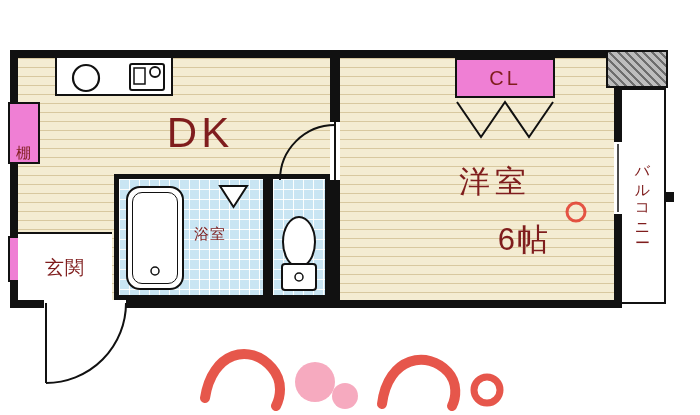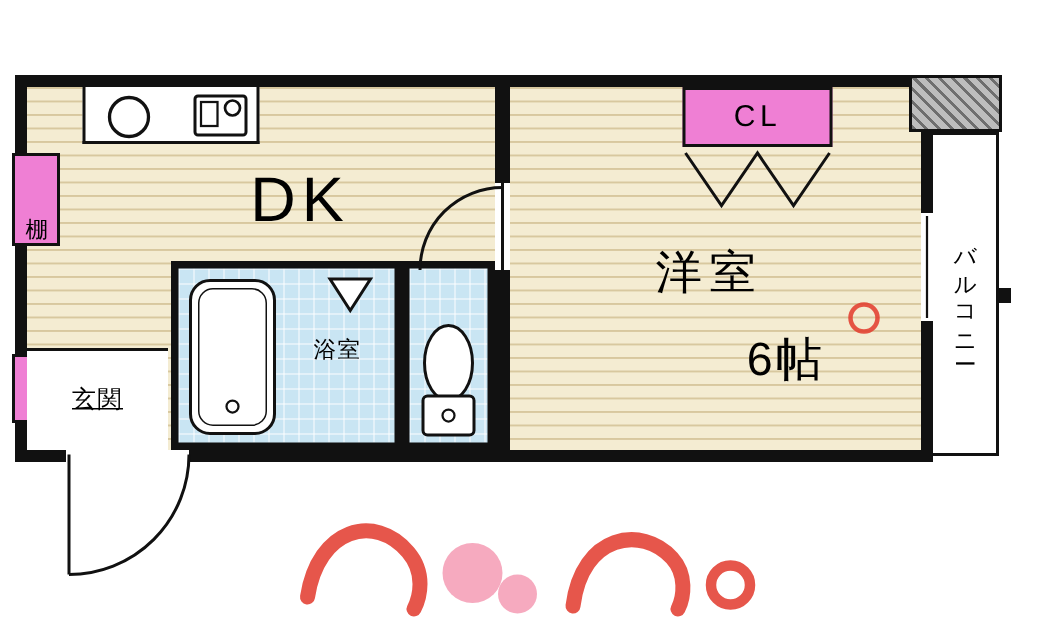--- a/index.html
+++ b/index.html
@@ -10,21 +10,21 @@
   .wood{background-color:#f4ecd2;
         background-image:linear-gradient(to bottom,#d8c89f 1px,transparent 1px);
         background-size:100% 9px;}
   .tile{background-color:#c9e5f3;
         background-image:linear-gradient(to right,rgba(255,255,255,.95) 1px,transparent 1px),
                          linear-gradient(to bottom,rgba(255,255,255,.95) 1px,transparent 1px);
         background-size:10px 10px;}
   .hatch{background-color:#bdbdbd;
          background-image:repeating-linear-gradient(45deg,#6e6e6e 0 2px,transparent 2px 6px);}
   .pink{background:#ef7fd4;}
-  .lbl{color:#000000;line-height:1;}
+  .lbl{color:#7f1d1d;line-height:1;}
   .vtext{writing-mode:vertical-rl;text-orientation:upright;}
   .center{display:flex;align-items:center;justify-content:center;}
   svg{position:absolute;left:0;top:0;pointer-events:none;}
 </style>
 </head>
 <body>
 
 <div id="canvas">
 
   <div class="abs wood" style="left:18px;top:58px;width:312px;height:242px;"></div>
@@ -50,36 +50,36 @@
   <div class="abs" style="left:55px;top:58px;width:118px;height:38px;background:#ffffff;border:2px solid #111;border-top:none;"></div>
 
   <div class="abs pink center" style="left:8px;top:102px;width:32px;height:62px;border:2px solid #111;">
     <span class="lbl vtext" style="font-size:15px;">棚</span>
   </div>
   <div class="abs pink center" style="left:8px;top:236px;width:32px;height:46px;border:2px solid #111;">
     <span class="lbl vtext" style="font-size:12px;font-weight:bold;">SB</span>
   </div>
 
   <div class="abs center" style="left:18px;top:232px;width:94px;height:68px;background:#ffffff;border-top:2px solid #111;">
-    <span class="lbl" style="font-size:16px;letter-spacing:1px;text-decoration:underline;">玄関</span>
+    <span class="lbl" style="font-size:19px;letter-spacing:1px;">玄関</span>
   </div>
 
   <div class="abs tile" style="left:114px;top:174px;width:154px;height:126px;border:5px solid #111;"></div>
   <div class="abs" style="left:126px;top:186px;width:58px;height:104px;background:#ffffff;border:2px solid #111;border-radius:14px;"></div>
   <div class="abs" style="left:132px;top:192px;width:46px;height:92px;border:1.5px solid #111;border-radius:10px;"></div>
-  <div class="abs lbl" style="left:194px;top:226px;width:62px;text-align:center;font-size:15px;letter-spacing:1px;">浴室</div>
+  <div class="abs lbl" style="left:194px;top:226px;width:62px;font-size:15px;letter-spacing:1px;">浴室</div>
 
   <div class="abs tile" style="left:268px;top:174px;width:62px;height:126px;border:5px solid #111;"></div>
 
   <div class="abs pink center" style="left:455px;top:58px;width:100px;height:40px;border:2.5px solid #111;">
     <span class="lbl" style="font-size:20px;letter-spacing:3px;">CL</span>
   </div>
 
   <div class="abs lbl" style="left:140px;top:112px;width:120px;text-align:center;font-size:42px;letter-spacing:4px;">DK</div>
-  <div class="abs lbl" style="left:398px;top:166px;width:150px;text-align:center;font-size:31px;letter-spacing:5px;">洋室</div>
+  <div class="abs lbl" style="left:420px;top:166px;width:150px;text-align:center;font-size:31px;letter-spacing:5px;">洋室</div>
   <div class="abs lbl" style="left:400px;top:224px;width:150px;text-align:right;font-size:31px;letter-spacing:2px;">6帖</div>
 
   <svg width="700" height="415">
 
     <circle cx="86" cy="78" r="13" fill="#ffffff" stroke="#111" stroke-width="2.2"></circle>
     <g fill="#ffffff" stroke="#111">
       <rect x="130" y="64" width="34" height="26" rx="2" stroke-width="2"></rect>
       <rect x="134" y="68" width="11" height="16" stroke-width="1.5"></rect>
       <circle cx="155" cy="72" r="5" stroke-width="1.8"></circle>
     </g>

